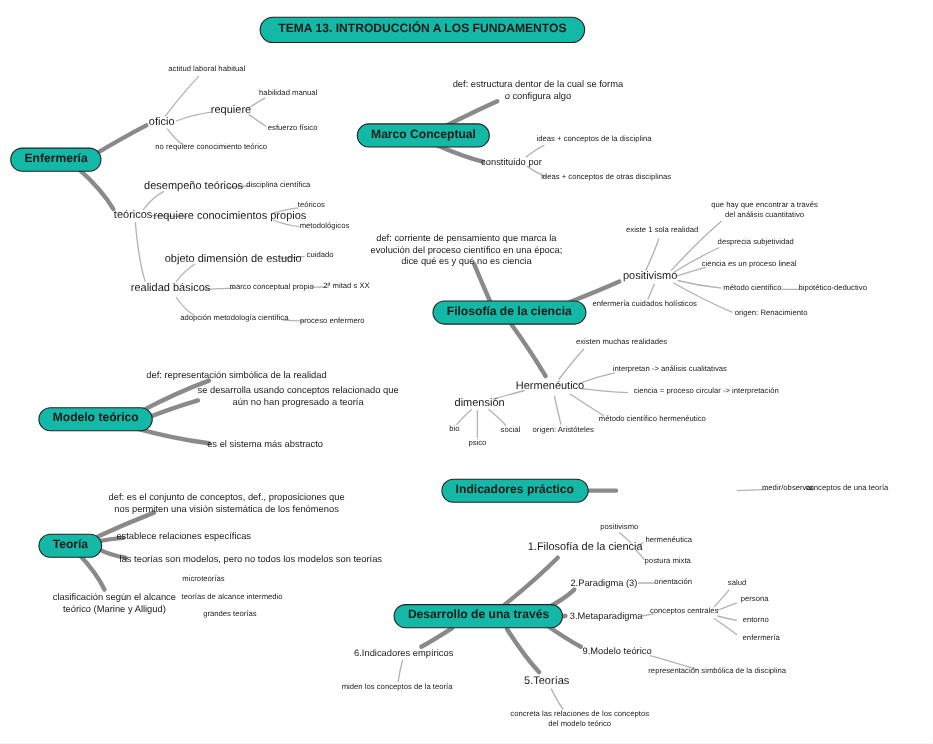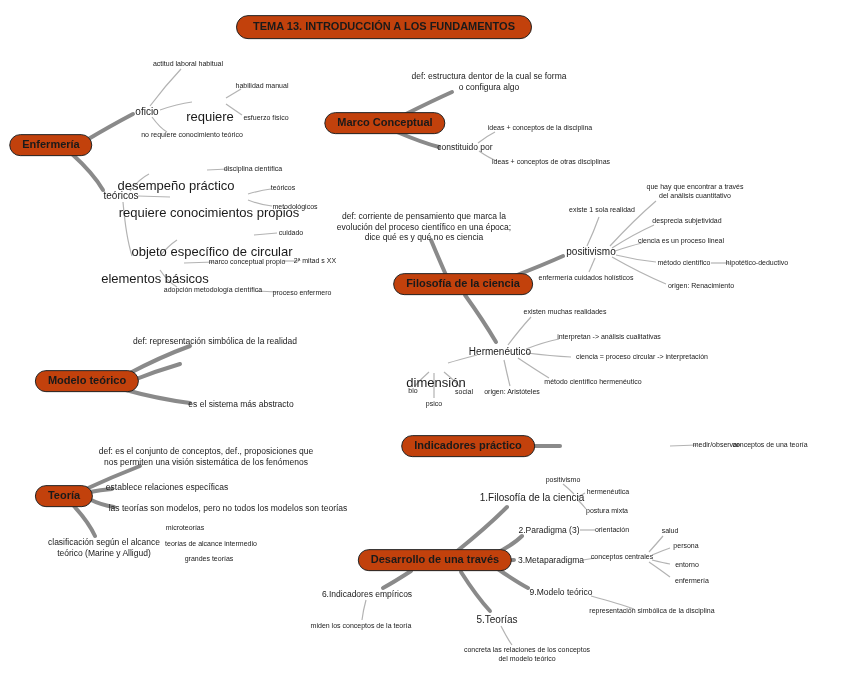--- a/index.html
+++ b/index.html
@@ -6,24 +6,24 @@
   #canvas{position:relative;width:848px;height:676px;background:#ffffff;overflow:hidden;
           font-family:"Liberation Sans","DejaVu Sans",sans-serif;color:#1a1a1a;}
   #edges{position:absolute;left:0;top:0;z-index:1;}
   .e2{stroke:#8a8a8a;stroke-width:4;fill:none;stroke-linecap:round;}
   .e1{stroke:#b3b3b3;stroke-width:1.2;fill:none;}
   .node{position:absolute;transform:translate(-50%,-50%);white-space:nowrap;text-align:center;
         z-index:2;line-height:1.25;}
   .wrap{white-space:normal;text-align:center;}
   .t10{font-size:10px;}
   .t9{font-size:8.5px;}
-  .t8{font-size:13px;margin-top:16px;}
+  .t8{font-size:10px;}
   .t7{font-size:7px;}
   .bubble{font-size:11px;font-weight:bold;border:1.4px solid #222222;border-radius:16px;
-          padding:3px 12px;background:#c2410c;white-space:nowrap;}
+          padding:3px 12px;background:#14b8a6;white-space:nowrap;}
   .title{padding:4px 16px;}
 </style>
 </head>
 <body>
 
 <div id="canvas">
 
   <svg id="edges" width="848" height="676">
     <g>
       <path class="e2" d="M85,141 Q112,125 133,114"></path>
@@ -105,28 +105,28 @@
   <div class="node bubble title" style="left:384px;top:27px">TEMA 13. INTRODUCCIÓN A LOS FUNDAMENTOS</div>
 
   <div class="node bubble" style="left:51px;top:145px">Enfermería</div>
   <div class="node t10" style="left:147px;top:112px">oficio</div>
   <div class="node t7" style="left:188px;top:64px">actitud laboral habitual</div>
   <div class="node t8" style="left:210px;top:101px">requiere</div>
   <div class="node t7" style="left:262px;top:86px">habilidad manual</div>
   <div class="node t7" style="left:266px;top:118px">esfuerzo físico</div>
   <div class="node t7" style="left:192px;top:135px">no requiere conocimiento teórico</div>
   <div class="node t10" style="left:121px;top:196px">teóricos</div>
-  <div class="node t8" style="left:176px;top:170px">desempeño práctico</div>
+  <div class="node t8" style="left:176px;top:170px">desempeño teóricos</div>
   <div class="node t7" style="left:253px;top:169px">disciplina científica</div>
   <div class="node t8" style="left:209px;top:197px">requiere conocimientos propios</div>
   <div class="node t7" style="left:283px;top:188px">teóricos</div>
   <div class="node t7" style="left:295px;top:207px">metodológicos</div>
-  <div class="node t8" style="left:212px;top:236px">objeto específico de circular</div>
+  <div class="node t8" style="left:212px;top:236px">objeto dimensión de estudio</div>
   <div class="node t7" style="left:291px;top:233px">cuidado</div>
-  <div class="node t8" style="left:155px;top:263px">elementos básicos</div>
+  <div class="node t8" style="left:155px;top:263px">realidad básicos</div>
   <div class="node t7" style="left:247px;top:262px">marco conceptual propio</div>
   <div class="node t7" style="left:315px;top:261px">2ª mitad s XX</div>
   <div class="node t7" style="left:213px;top:290px">adopción metodología científica</div>
   <div class="node t7" style="left:302px;top:293px">proceso enfermero</div>
 
   <div class="node bubble" style="left:385px;top:123px">Marco Conceptual</div>
   <div class="node t9 wrap" style="left:489px;top:82px;width:155px">def: estructura dentor de la cual se forma o configura algo</div>
   <div class="node t9" style="left:465px;top:147px">constituido por</div>
   <div class="node t7" style="left:540px;top:128px">ideas + conceptos de la disciplina</div>
   <div class="node t7" style="left:551px;top:162px">ideas + conceptos de otras disciplinas</div>
@@ -148,20 +148,21 @@
   <div class="node t7" style="left:642px;top:357px">ciencia = proceso circular -&gt; interpretación</div>
   <div class="node t7" style="left:593px;top:382px">método científico hermenéutico</div>
   <div class="node t7" style="left:512px;top:392px">origen: Aristóteles</div>
   <div class="node t8" style="left:436px;top:367px">dimensión</div>
   <div class="node t7" style="left:413px;top:391px">bio</div>
   <div class="node t7" style="left:434px;top:404px">psico</div>
   <div class="node t7" style="left:464px;top:392px">social</div>
 
   <div class="node bubble" style="left:87px;top:381px">Modelo teórico</div>
   <div class="node t9" style="left:215px;top:341px">def: representación simbólica de la realidad</div>
+  <div class="node t9 wrap" style="left:271px;top:360px;width:195px">se desarrolla usando conceptos relacionado que aún no han progresado a teoría</div>
   <div class="node t9" style="left:241px;top:404px">es el sistema más abstracto</div>
 
   <div class="node bubble" style="left:64px;top:496px">Teoría</div>
   <div class="node t9 wrap" style="left:206px;top:457px;width:218px">def: es el conjunto de conceptos, def., proposiciones que nos permiten una visión sistemática de los fenómenos</div>
   <div class="node t9" style="left:167px;top:487px">establece relaciones específicas</div>
   <div class="node t9 wrap" style="left:104px;top:548px;width:122px">clasificación según el alcance teórico (Marine y Alligud)</div>
   <div class="node t9" style="left:228px;top:508px">las teorías son modelos, pero no todos los modelos son teorías</div>
   <div class="node t7" style="left:185px;top:528px">microteorías</div>
   <div class="node t7" style="left:211px;top:544px">teorías de alcance intermedio</div>
   <div class="node t7" style="left:209px;top:559px">grandes teorías</div>

